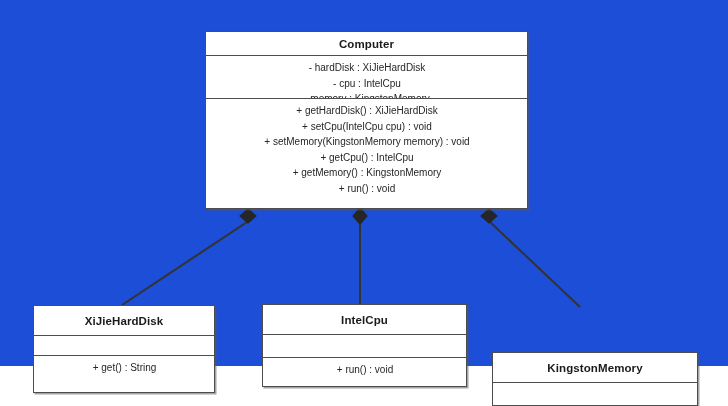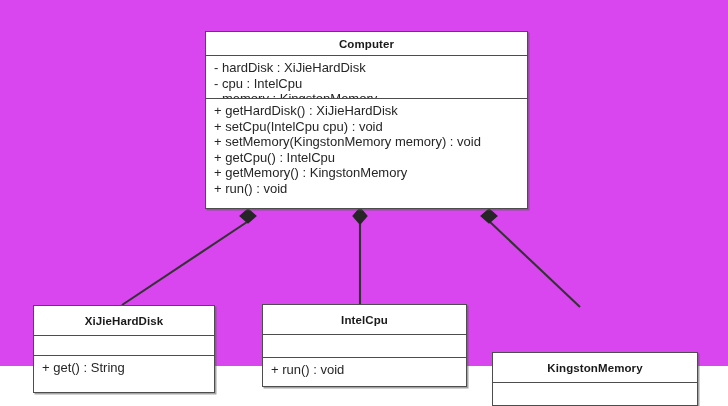--- a/index.html
+++ b/index.html
@@ -11,21 +11,21 @@
     width: 728px;
     height: 406px;
     background: #ffffff;
     font-family: "Liberation Sans", sans-serif;
     overflow: hidden;
   }
   #diagram-canvas {
     position: relative;
     width: 728px;
     height: 366px;
-    background: #d946ef;
+    background: #1d4ed8;
   }
   #connector-layer {
     position: absolute;
     left: 0;
     top: 0;
     width: 728px;
     height: 406px;
   }
   .uml-class {
     position: absolute;
@@ -43,24 +43,25 @@
     color: #1a1a1a;
     border-bottom: 1px solid #4d4d4d;
     display: flex;
     align-items: center;
     justify-content: center;
     letter-spacing: 0.1px;
   }
   .class-compartment {
     box-sizing: border-box;
     padding: 4px 7px 4px 8px;
-    font-size: 13px;
+    font-size: 10px;
     color: #262626;
     line-height: 15.5px;
     overflow: hidden;
+    text-align: center;
   }
   .compartment-divider {
     border-bottom: 1px solid #4d4d4d;
   }
   .member-line {
     white-space: nowrap;
   }
   .empty-compartment {
     padding: 0;
   }

